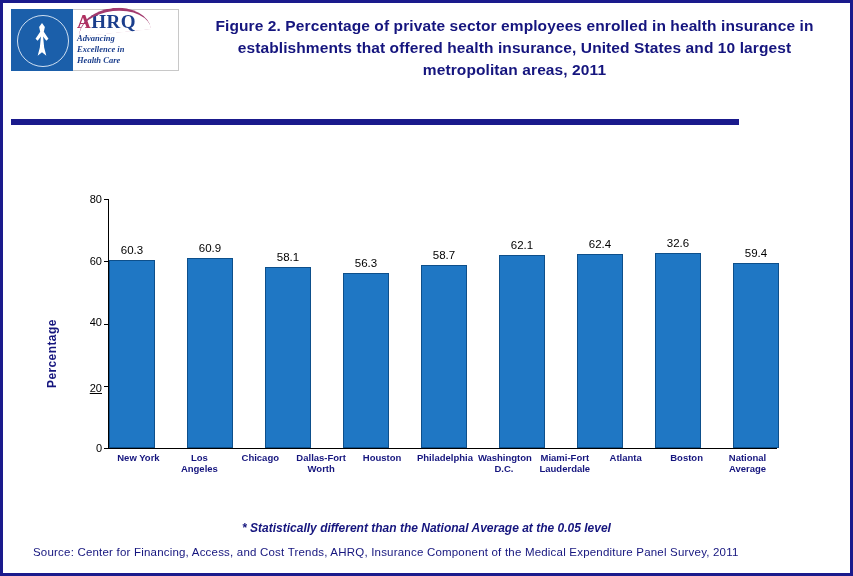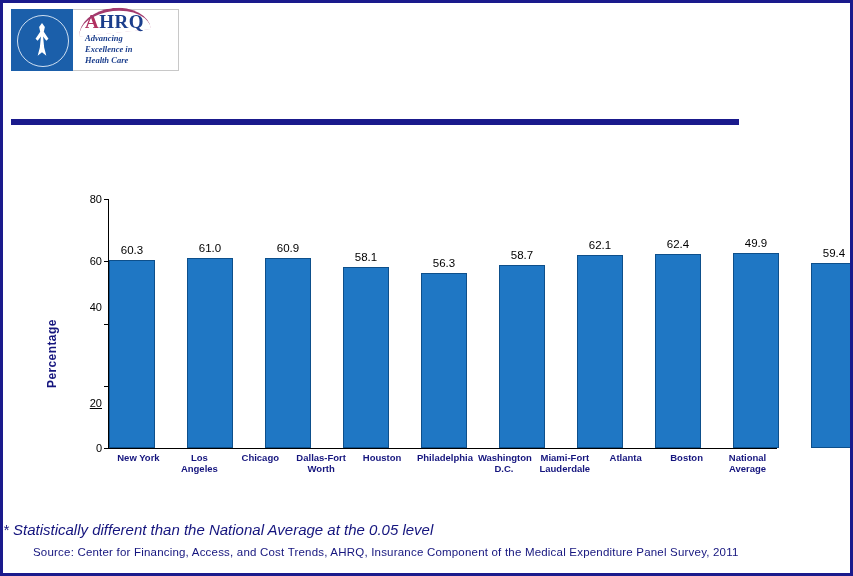--- a/index.html
+++ b/index.html
@@ -58,21 +58,21 @@
     height: 34px;
     background: #ffffff;
     clip-path: polygon(50% 0%, 66% 12%, 60% 26%, 86% 46%, 74% 52%, 56% 40%, 62% 72%, 74% 96%, 50% 86%, 26% 96%, 38% 72%, 44% 40%, 26% 52%, 14% 46%, 40% 26%, 34% 12%);
   }
   .logo-right {
     flex: 1;
     background: #ffffff;
     border: 1px solid #c8c8c8;
     border-left: none;
     position: relative;
-    padding: 2px 3px 0 12px;
+    padding: 2px 3px 0 4px;
     box-sizing: border-box;
   }
   .ahrq-word {
     font-family: "Liberation Serif", serif;
     font-size: 19px;
     font-weight: bold;
     color: #1b3e8c;
     letter-spacing: 0.5px;
     line-height: 20px;
   }
@@ -210,23 +210,24 @@
     font-weight: bold;
     color: #15157e;
     line-height: 11px;
   }
   
   .footnote {
     position: absolute;
     left: 0;
     right: 0;
     top: 518px;
-    font-size: 15px;
+    text-align: center;
+    font-size: 12px;
     font-style: italic;
-    font-weight: normal;
+    font-weight: bold;
     color: #15157e;
   }
   .source {
     position: absolute;
     left: 30px;
     right: 16px;
     top: 543px;
     font-size: 11.5px;
     color: #15157e;
     letter-spacing: 0.2px;
@@ -244,36 +245,33 @@
         <div class="seal-fig"></div>
       </div>
       <div class="logo-right">
         <div class="ahrq-swoosh"></div>
         <div class="ahrq-word"><span class="alt">A</span><span>HRQ</span></div>
         <div class="ahrq-tag">Advancing</div>
         <div class="ahrq-tag">Excellence in</div>
         <div class="ahrq-tag">Health Care</div>
       </div>
     </div>
+    <div class="title">Figure 2. Percentage of private sector employees enrolled in health insurance in establishments that offered health insurance, United States and 10 largest metropolitan areas, 2011</div>
     <div class="rule"></div>
   </div>
 
   <div class="chart-area">
     <div class="ylabel">Percentage</div>
     <div class="plot" id="plot">
       <div class="bars" id="bars">
           <div class="barcell">
             <div class="barvalue" style="bottom: 191.684px;">60.3</div>
             <div class="bar" style="height: 187.684px; background: rgb(31, 119, 196); border-color: rgb(13, 79, 139);"></div>
           </div>
           <div class="barcell">
-            <div class="barvalue" style="bottom: 193.862px;">61.0</div>
-            <div class="bar" style="height: 189.862px; background: rgb(31, 119, 196); border-color: rgb(13, 79, 139);"></div>
-          </div>
-          <div class="barcell">
             <div class="barvalue" style="bottom: 193.551px;">60.9</div>
             <div class="bar" style="height: 189.551px; background: rgb(31, 119, 196); border-color: rgb(13, 79, 139);"></div>
           </div>
           <div class="barcell">
             <div class="barvalue" style="bottom: 184.836px;">58.1</div>
             <div class="bar" style="height: 180.836px; background: rgb(31, 119, 196); border-color: rgb(13, 79, 139);"></div>
           </div>
           <div class="barcell">
             <div class="barvalue" style="bottom: 179.234px;">56.3</div>
             <div class="bar" style="height: 175.234px; background: rgb(31, 119, 196); border-color: rgb(13, 79, 139);"></div>
@@ -284,33 +282,33 @@
           </div>
           <div class="barcell">
             <div class="barvalue" style="bottom: 197.286px; margin-top: 34px;">62.1</div>
             <div class="bar" style="height: 193.286px; background: rgb(31, 119, 196); border-color: rgb(13, 79, 139);"></div>
           </div>
           <div class="barcell">
             <div class="barvalue" style="bottom: 198.22px;">62.4</div>
             <div class="bar" style="height: 194.22px; background: rgb(31, 119, 196); border-color: rgb(13, 79, 139);"></div>
           </div>
           <div class="barcell">
-            <div class="barvalue" style="bottom: 198.843px;">49.9</div>
+            <div class="barvalue" style="bottom: 198.843px;">32.6</div>
             <div class="bar" style="height: 194.843px; background: rgb(31, 119, 196); border-color: rgb(13, 79, 139);"></div>
           </div>
           <div class="barcell">
             <div class="barvalue" style="bottom: 188.882px;">59.4</div>
             <div class="bar" style="height: 184.882px; background: rgb(31, 119, 196); border-color: rgb(13, 79, 139);"></div>
           </div>
         </div>
     <div class="ytick" style="top: 249px;">0</div>
         <div class="ytick-mark" style="top: 249px;"></div>
-        <div class="ytick" style="top: 204px; text-decoration: underline;">20</div>
+        <div class="ytick" style="top: 189px; text-decoration: underline;">20</div>
         <div class="ytick-mark" style="top: 186.75px;"></div>
-        <div class="ytick" style="top: 108px;">40</div>
+        <div class="ytick" style="top: 123px;">40</div>
         <div class="ytick-mark" style="top: 124.5px;"></div>
         <div class="ytick" style="top: 62.25px;">60</div>
         <div class="ytick-mark" style="top: 62.25px;"></div>
         <div class="ytick" style="top: 0px;">80</div>
         <div class="ytick-mark" style="top: 0px;"></div>
       </div>
     <div class="xlabels" id="xlabels">
         <div class="xlabel">
           <div>New York</div>
         </div>

